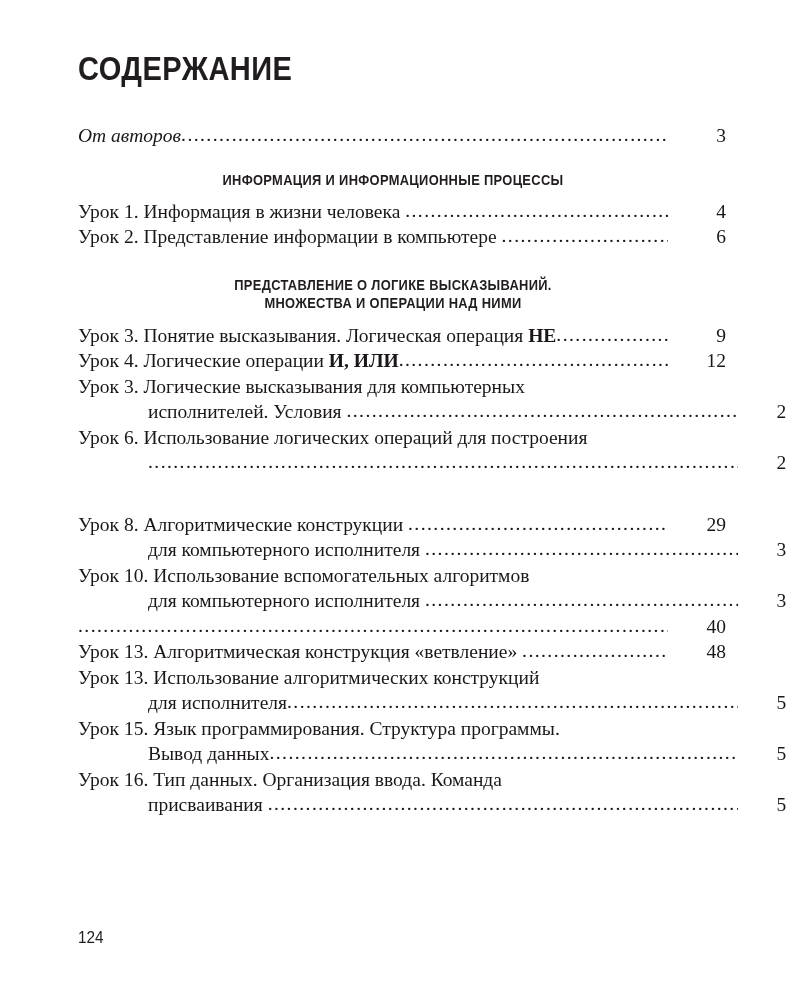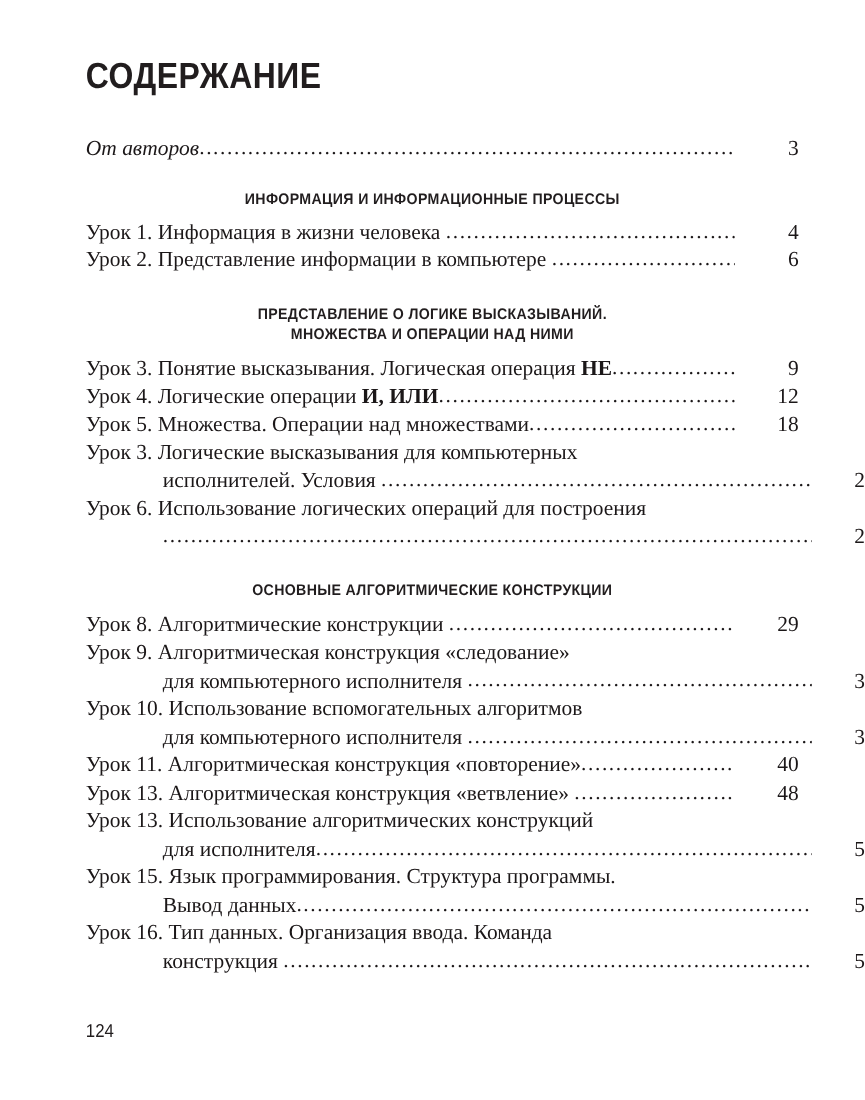--- a/index.html
+++ b/index.html
@@ -174,27 +174,20 @@
         </div>
       </div>
       <div class="entry">
         <div class="entry-line">
           <span class="entry-text">Урок 4. Логические операции <b>И, ИЛИ</b></span>
           <span class="leader"></span>
           <span class="pageno">12</span>
         </div>
       </div>
       <div class="entry">
-        <div class="entry-line">
-          <span class="entry-text">Урок 5. Множества. Операции над множествами</span>
-          <span class="leader"></span>
-          <span class="pageno">18</span>
-        </div>
-      </div>
-      <div class="entry">
         <div class="entry-line noleader">
           <span class="entry-text">Урок 3. Логические высказывания для компьютерных</span>
           <span class="leader"></span>
           <span class="pageno">22</span>
         </div>
         <div class="entry-line cont">
           <span class="entry-text">исполнителей. Условия </span>
           <span class="leader"></span>
           <span class="pageno">22</span>
         </div>
@@ -204,58 +197,49 @@
           <span class="entry-text">Урок 6. Использование логических операций для построения</span>
           <span class="leader"></span>
           <span class="pageno">26</span>
         </div>
         <div class="entry-line cont">
           <span class="leader"></span>
           <span class="pageno">26</span>
         </div>
       </div>
       <div class="sp-before-h2"></div>
-      <div class="section-head">
-        <span class="hl">ОСНОВНЫЕ АЛГОРИТМИЧЕСКИЕ КОНСТРУКЦИИ</span>
-      </div>
       <div class="sp-after-h"></div>
       <div class="entry">
         <div class="entry-line">
           <span class="entry-text">Урок 8. Алгоритмические конструкции </span>
           <span class="leader"></span>
           <span class="pageno">29</span>
         </div>
       </div>
       <div class="entry">
-        <div class="entry-line noleader">
-          <span class="entry-text">Урок 9. Алгоритмическая конструкция «следование»</span>
+        <div class="entry-line cont">
+          <span class="entry-text">для компьютерного исполнителя </span>
           <span class="leader"></span>
           <span class="pageno">34</span>
         </div>
+      </div>
+      <div class="entry">
+        <div class="entry-line noleader">
+          <span class="entry-text">Урок 10. Использование вспомогательных алгоритмов</span>
+          <span class="leader"></span>
+          <span class="pageno">37</span>
+        </div>
         <div class="entry-line cont">
           <span class="entry-text">для компьютерного исполнителя </span>
           <span class="leader"></span>
-          <span class="pageno">34</span>
-        </div>
-      </div>
-      <div class="entry">
-        <div class="entry-line noleader">
-          <span class="entry-text">Урок 10. Использование вспомогательных алгоритмов</span>
-          <span class="leader"></span>
           <span class="pageno">37</span>
         </div>
-        <div class="entry-line cont">
-          <span class="entry-text">для компьютерного исполнителя </span>
-          <span class="leader"></span>
-          <span class="pageno">37</span>
-        </div>
-      </div>
-      <div class="entry">
-        <div class="entry-line">
-          <span class="entry-text">Урок 11. Алгоритмическая конструкция «повторение»</span>
+      </div>
+      <div class="entry">
+        <div class="entry-line">
           <span class="leader"></span>
           <span class="pageno">40</span>
         </div>
       </div>
       <div class="entry">
         <div class="entry-line">
           <span class="entry-text">Урок 13. Алгоритмическая конструкция «ветвление» </span>
           <span class="leader"></span>
           <span class="pageno">48</span>
         </div>
@@ -284,21 +268,21 @@
           <span class="pageno">55</span>
         </div>
       </div>
       <div class="entry">
         <div class="entry-line noleader">
           <span class="entry-text">Урок 16. Тип данных. Организация ввода. Команда</span>
           <span class="leader"></span>
           <span class="pageno">58</span>
         </div>
         <div class="entry-line cont">
-          <span class="entry-text">конструкция </span>
+          <span class="entry-text">присваивания </span>
           <span class="leader"></span>
           <span class="pageno">58</span>
         </div>
       </div>
     </div>
 
 </div>
 
 <div class="folio">124</div>
 

